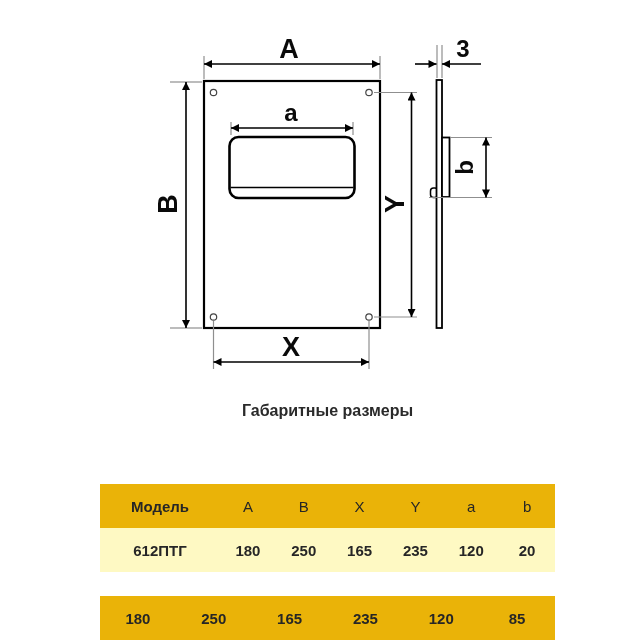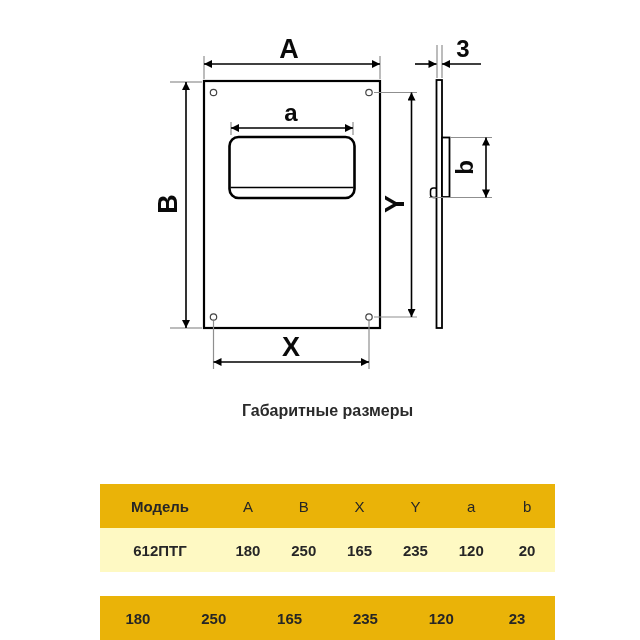--- a/index.html
+++ b/index.html
@@ -158,17 +158,17 @@
       <div class="t-cell">235</div>
       <div class="t-cell">120</div>
       <div class="t-cell">20</div>
     </div>
     <div class="t-row accent">
       <div class="t-cell">180</div>
       <div class="t-cell">250</div>
       <div class="t-cell">165</div>
       <div class="t-cell">235</div>
       <div class="t-cell">120</div>
-      <div class="t-cell">23</div>
+      <div class="t-cell">85</div>
     </div>
   </div>
 
 </div>
 
 </body></html>

